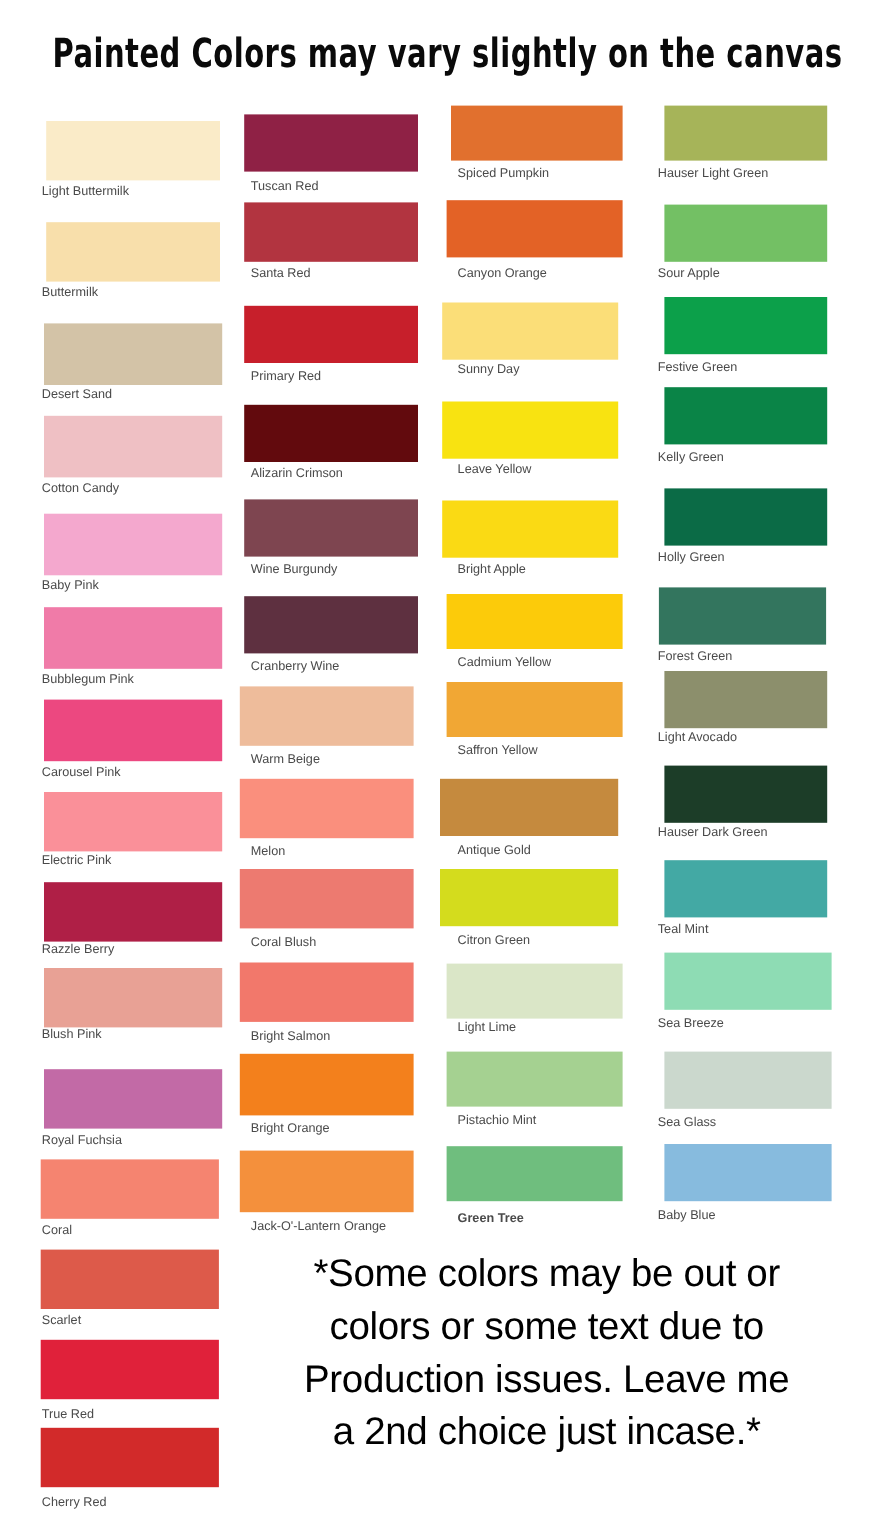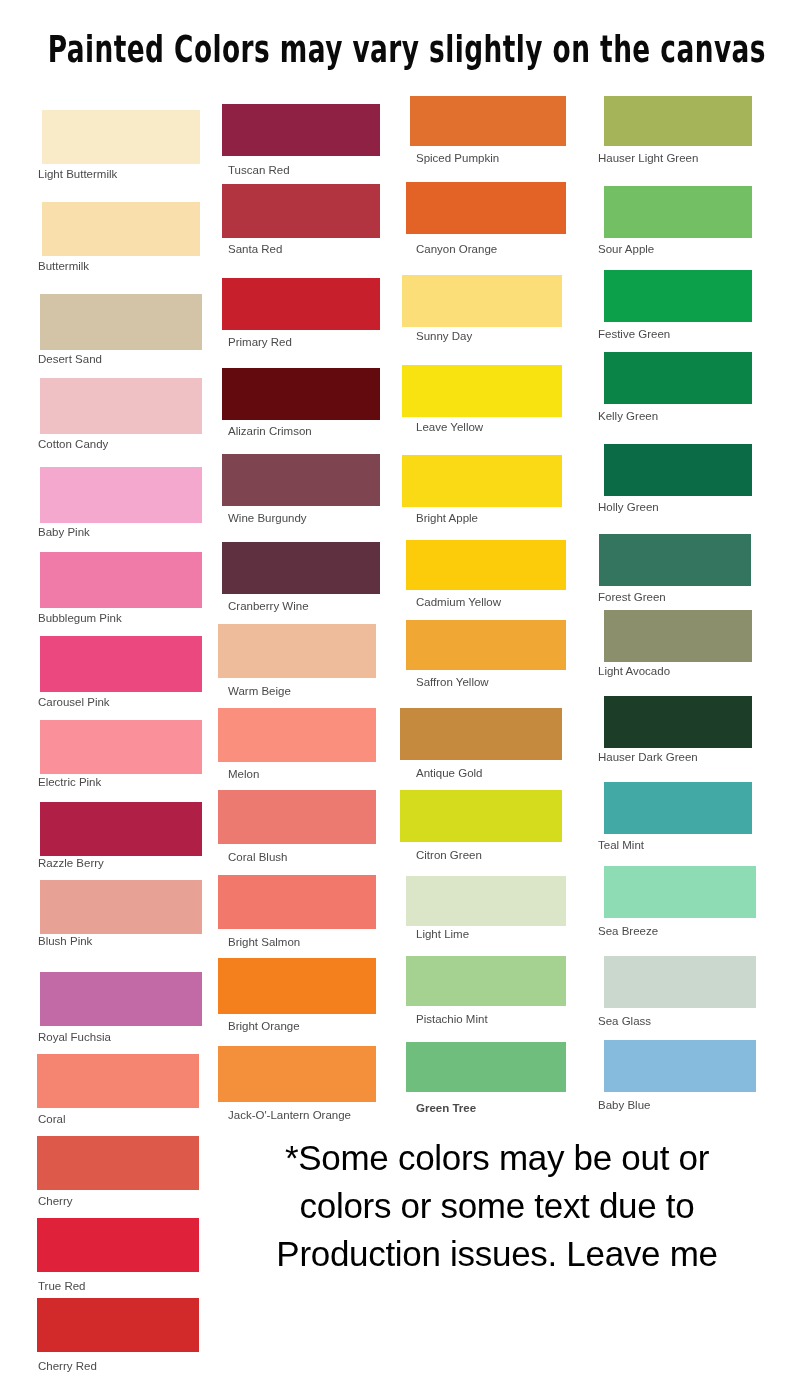--- a/index.html
+++ b/index.html
@@ -131,21 +131,21 @@
         <div class="swatch-chip" style="background: rgb(194, 106, 166);"></div>
       </div>
       <div class="swatch-label" style="top: 1031px; left: 6px;">Royal Fuchsia</div>
       <div class="swatch-cell" style="left: 5px; top: 1054px; width: 162px; height: 54px;">
         <div class="swatch-chip" style="background: rgb(245, 132, 112);"></div>
       </div>
       <div class="swatch-label" style="top: 1113px; left: 6px;">Coral</div>
       <div class="swatch-cell" style="left: 5px; top: 1136px; width: 162px; height: 54px;">
         <div class="swatch-chip" style="background: rgb(221, 90, 74);"></div>
       </div>
-      <div class="swatch-label" style="top: 1195px; left: 6px;">Cherry</div>
+      <div class="swatch-label" style="top: 1195px; left: 6px;">Scarlet</div>
       <div class="swatch-cell" style="left: 5px; top: 1218px; width: 162px; height: 54px;">
         <div class="swatch-chip" style="background: rgb(224, 33, 58);"></div>
       </div>
       <div class="swatch-label" style="top: 1280px; left: 6px;">True Red</div>
       <div class="swatch-cell" style="left: 5px; top: 1298px; width: 162px; height: 54px;">
         <div class="swatch-chip" style="background: rgb(210, 42, 42);"></div>
       </div>
       <div class="swatch-label" style="top: 1360px; left: 6px;">Cherry Red</div>
     </div>
     <div class="swatch-col" style="left: 222px;">
@@ -297,13 +297,14 @@
         <div class="swatch-chip" style="background: rgb(135, 187, 222);"></div>
       </div>
       <div class="swatch-label" style="top: 1099px; left: 0px;">Baby Blue</div>
     </div>
   </div>
 
 <div id="disclaimer">
     <span class="dline">*Some colors may be out or</span>
     <span class="dline">colors or some text due to</span>
     <span class="dline">Production issues. Leave me</span>
+    <span class="dline">a 2nd choice just incase.*</span>
   </div>
 
 </body></html>

